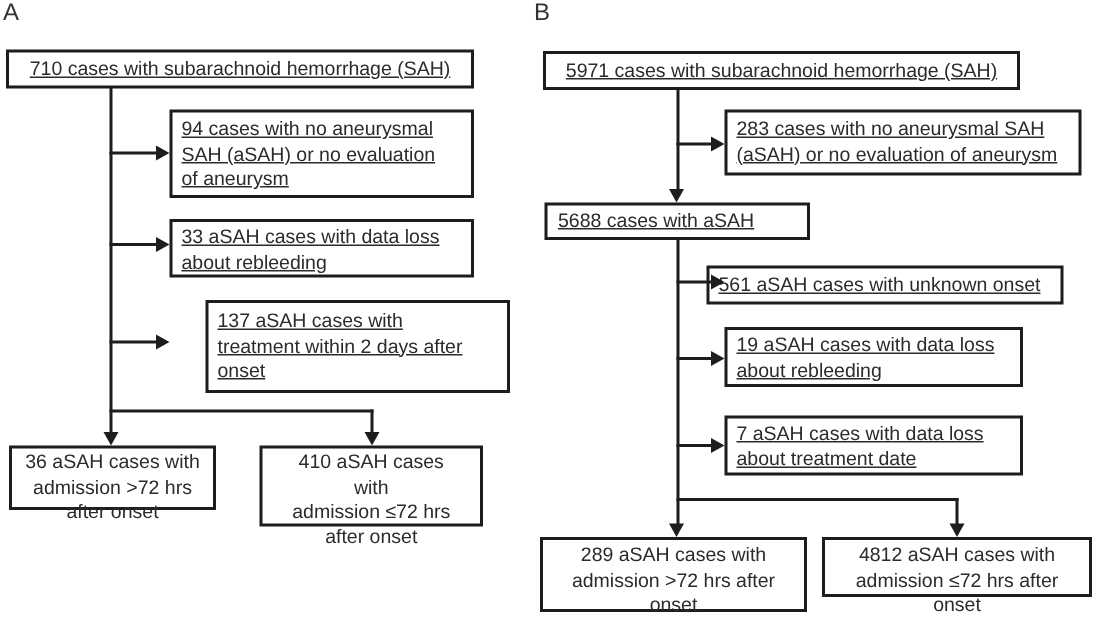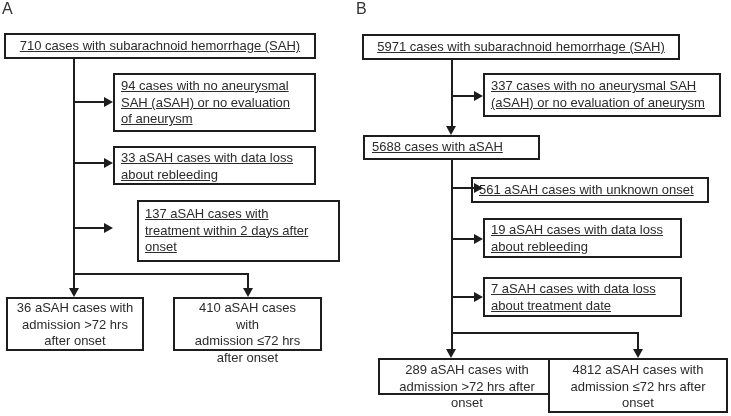--- a/index.html
+++ b/index.html
@@ -50,21 +50,21 @@
     border-right: 5px solid transparent;
     border-top: 9px solid #1d1d1d;
   }
 
   
   .lbl-a   { left: 2px;   top: 0px; }
   .box-a1  { left: 4px;   top: 33px;  width: 312px; height: 26px; padding: 3px 4px; }
   .box-a2  { left: 113px; top: 73px;  width: 203px; height: 59px; padding: 3px 8px 3px 6px; }
   .box-a3  { left: 113px; top: 146px; width: 203px; height: 39px; padding: 2px 8px 2px 6px; }
   .box-a4  { left: 113px; top: 200px; width: 203px; height: 62px; padding: 4px 8px 4px 6px; margin-left: 24px; }
-  .box-a5  { left: 6px;   top: 297px; width: 138px; height: 54px; padding: 1px 2px; }
+  .box-a5  { left: 6px;   top: 297px; width: 138px; height: 43px; padding: 1px 2px; }
   .box-a6  { left: 173px; top: 297px; width: 149px; height: 54px; padding: 1px 14px; }
 
   .aln-main   { left: 73px;  top: 58px;  width: 2px;   height: 232px; }
   .aln-branch { left: 73px;  top: 273px; width: 176px; height: 2px; }
   .aln-right  { left: 247px; top: 273px; width: 2px;   height: 17px; }
   .aseg-1 { left: 73px; top: 101px; width: 32px; height: 2px; }
   .aseg-2 { left: 73px; top: 162px; width: 32px; height: 2px; }
   .aseg-3 { left: 73px; top: 227px; width: 32px; height: 2px; }
   .ahd-1  { left: 104px; top: 97px; }
   .ahd-2  { left: 104px; top: 158px; }
@@ -73,22 +73,22 @@
   .ahd-d2 { left: 243px; top: 288px; }
 
   
   .lbl-b   { left: 356px; top: 0px; }
   .box-b1  { left: 362px; top: 34px;  width: 318px; height: 26px; padding: 3px 4px; text-decoration: underline; }
   .box-b2  { left: 483px; top: 73px;  width: 238px; height: 44px; padding: 3px 2px 3px 6px; }
   .box-b3  { left: 363px; top: 135px; width: 177px; height: 25px; padding: 2px 4px 2px 7px; }
   .box-b4  { left: 471px; top: 177px; width: 238px; height: 26px; padding: 3px 2px 3px 6px; }
   .box-b5  { left: 483px; top: 218px; width: 199px; height: 40px; padding: 2px 4px 2px 6px; }
   .box-b6  { left: 483px; top: 277px; width: 199px; height: 40px; padding: 2px 4px 2px 6px; }
-  .box-b7  { left: 378px; top: 358px; width: 178px; height: 37px; padding: 2px 2px; }
-  .box-b8  { left: 548px; top: 358px; width: 180px; height: 55px; padding: 2px 2px; }
+  .box-b7  { left: 360px; top: 358px; width: 178px; height: 50px; padding: 2px 2px; }
+  .box-b8  { left: 548px; top: 358px; width: 180px; height: 40px; padding: 2px 2px; }
 
   .bln-top    { left: 451px; top: 60px;  width: 2px;   height: 67px; }
   .bln-main   { left: 451px; top: 160px; width: 2px;   height: 190px; }
   .bln-branch { left: 451px; top: 332px; width: 188px; height: 2px; }
   .bln-right  { left: 637px; top: 332px; width: 2px;   height: 18px; }
   .bseg-1 { left: 451px; top: 95px;  width: 25px; height: 2px; }
   .bseg-2 { left: 451px; top: 187px; width: 25px; height: 2px; }
   .bseg-3 { left: 451px; top: 238px; width: 25px; height: 2px; }
   .bseg-4 { left: 451px; top: 296px; width: 25px; height: 2px; }
   .bhd-1  { left: 474px; top: 91px; }
@@ -130,21 +130,21 @@
   <div class="line aseg-3"></div>
   <div class="arrow-right ahd-1"></div>
   <div class="arrow-right ahd-2"></div>
   <div class="arrow-right ahd-3"></div>
   <div class="arrow-down ahd-d1"></div>
   <div class="arrow-down ahd-d2"></div>
 
   <div class="panel-label lbl-b">B</div>
 
   <div class="box center box-b1">5971 cases with subarachnoid hemorrhage (SAH)</div>
-  <div class="box left box-b2">337 cases with no aneurysmal SAH
+  <div class="box left box-b2">283 cases with no aneurysmal SAH
 (aSAH) or no evaluation of aneurysm</div>
   <div class="box left box-b3">5688 cases with aSAH</div>
   <div class="box left box-b4">561 aSAH cases with unknown onset</div>
   <div class="box left box-b5">19 aSAH cases with data loss
 about rebleeding</div>
   <div class="box left box-b6">7 aSAH cases with data loss
 about treatment date</div>
   <div class="box center box-b7">289 aSAH cases with
 admission &gt;72 hrs after
 onset</div>

